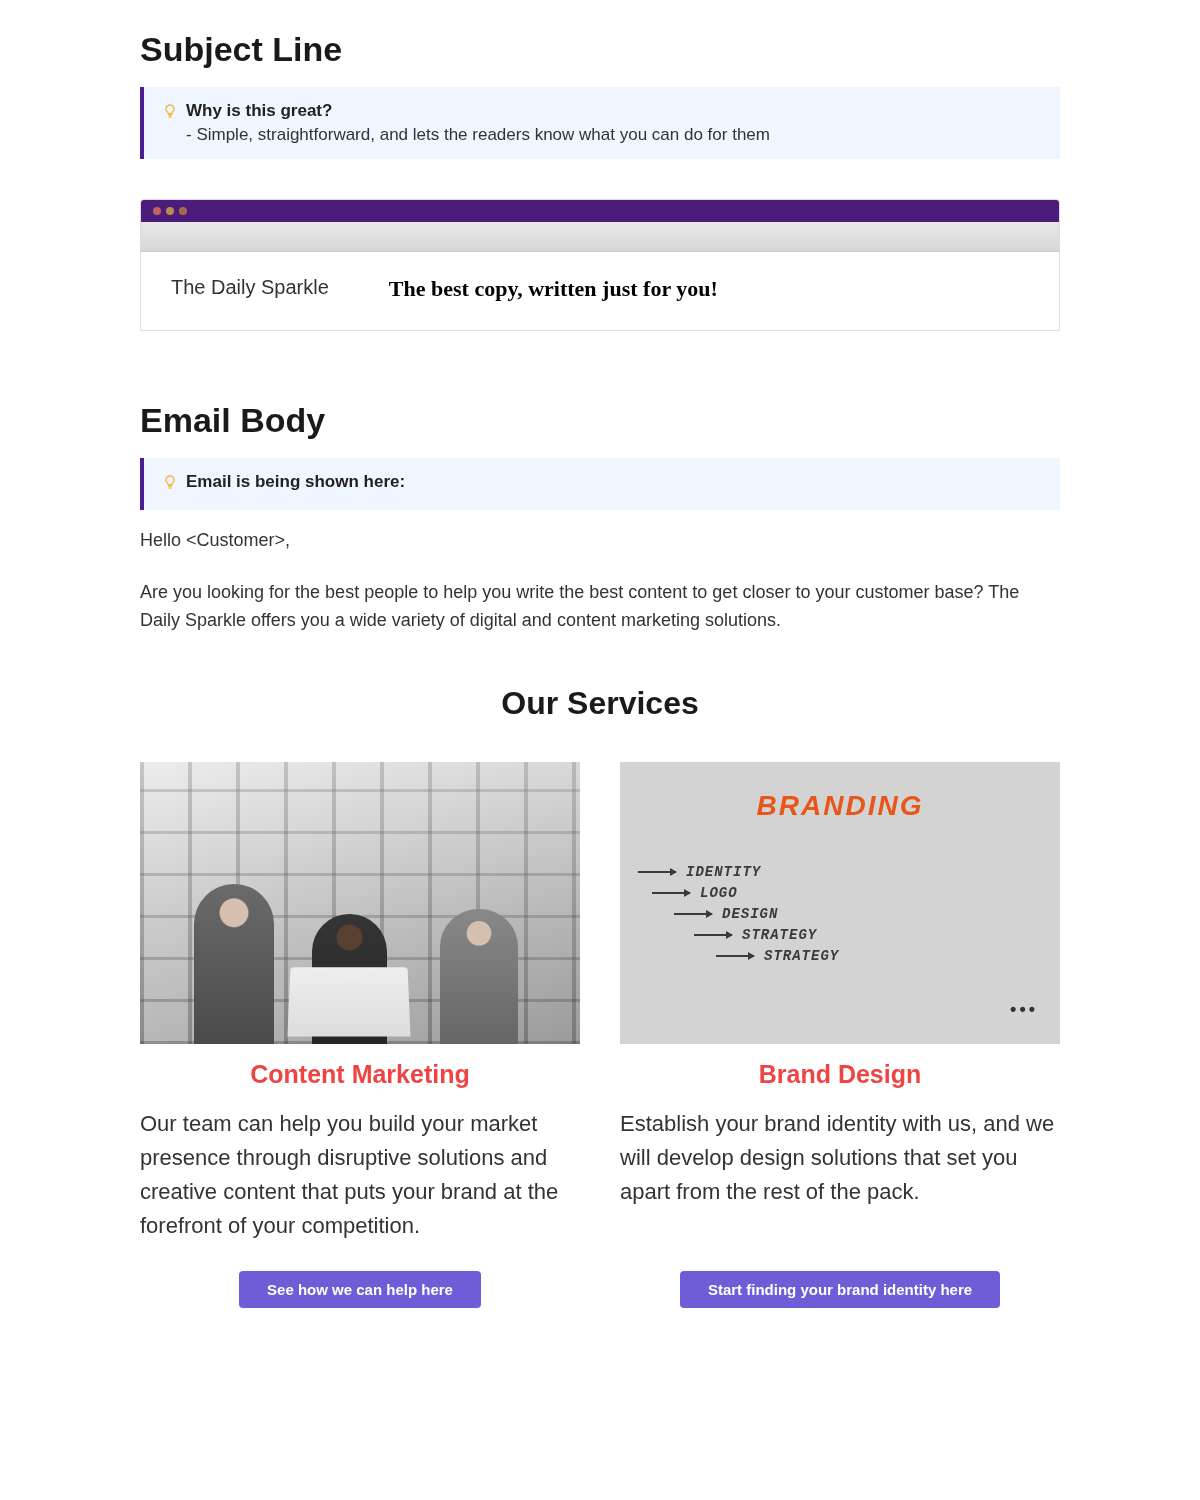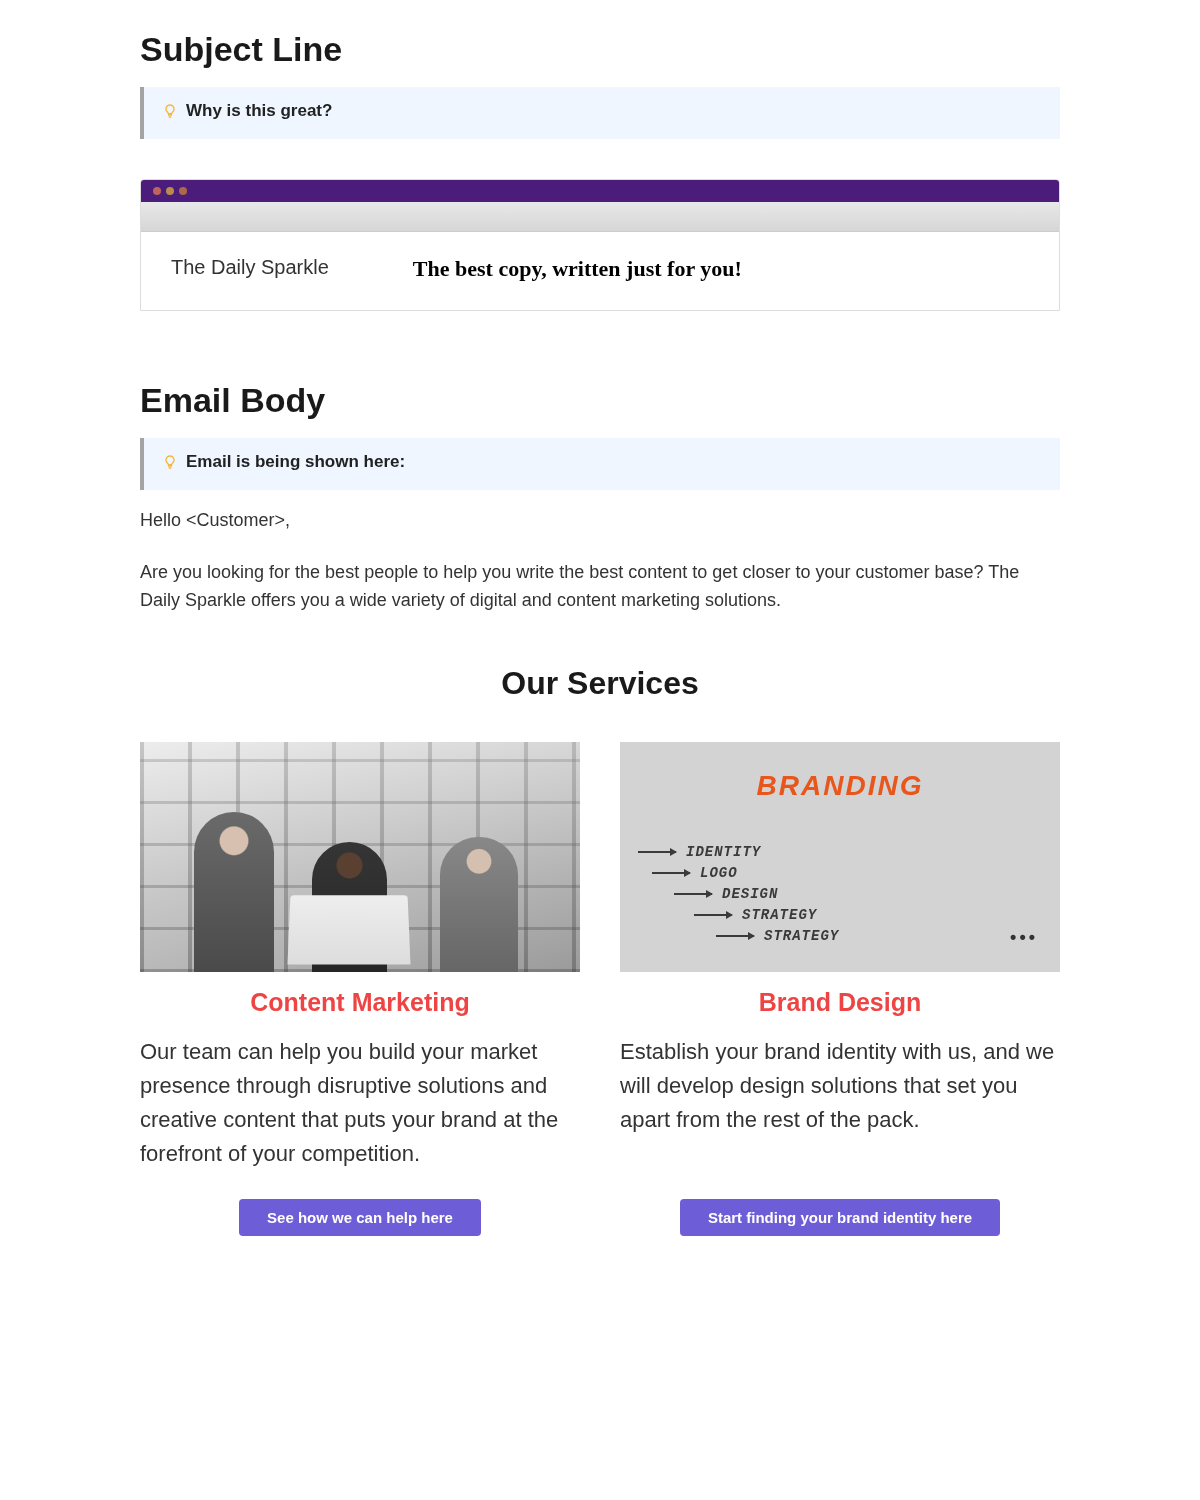--- a/index.html
+++ b/index.html
@@ -15,21 +15,21 @@
       background: #fff;
     }
     h1 {
       font-size: 34px;
       font-weight: 700;
       color: #1a1a1a;
       margin-bottom: 18px;
     }
     .callout {
       background: #eff6ff;
-      border-left: 4px solid #a3a3a3;
+      border-left: 4px solid #4c1d95;
       padding: 14px 18px;
       margin-bottom: 20px;
     }
     .callout-header {
       display: flex;
       align-items: center;
       gap: 8px;
       margin-bottom: 4px;
     }
     .lightbulb-icon {
@@ -77,21 +77,21 @@
     .dot-yellow { background: #d4a843; }
     .dot-green { background: #c27d3f; }
     .browser-toolbar {
       background: linear-gradient(#e8e8e8, #d6d6d6);
       height: 30px;
       border-bottom: 1px solid #ccc;
     }
     .subject-row {
       display: flex;
       padding: 24px 30px 28px 30px;
-      gap: 84px;
+      gap: 60px;
       background: #fff;
     }
     .subject-sender {
       font-size: 20px;
       color: #333;
     }
     .subject-text {
       font-size: 22px;
       font-weight: 700;
       color: #000000;
@@ -119,21 +119,21 @@
       display: flex;
       gap: 40px;
     }
     .service-card {
       flex: 1;
       display: flex;
       flex-direction: column;
     }
     .service-image {
       width: 100%;
-      height: 230px;
+      height: 282px;
       margin-bottom: 16px;
       position: relative;
       overflow: hidden;
     }
     
     .img-people {
       background: linear-gradient(135deg, #e0e0e0 0%, #c5c5c5 50%, #a8a8a8 100%);
       position: relative;
     }
     .img-people::before {
@@ -288,20 +288,21 @@
 
 <div class="callout">
   <div class="callout-header">
     <span class="lightbulb-icon">
       <svg viewBox="0 0 24 24" fill="none" stroke="#f5b942" stroke-width="2">
         <path d="M9 18h6M10 21h4M12 3a6 6 0 0 0-4 10.5c.8.9 1.5 1.5 1.5 2.5h5c0-1 .7-1.6 1.5-2.5A6 6 0 0 0 12 3z"></path>
       </svg>
     </span>
     <span class="callout-title">Why is this great?</span>
   </div>
+  <div class="callout-body">- Simple, straightforward, and lets the readers know what you can do for them</div>
 </div>
 
 <div class="browser-window">
   <div class="browser-titlebar">
     <span class="dot dot-red"></span>
     <span class="dot dot-yellow"></span>
     <span class="dot dot-green"></span>
   </div>
   <div class="browser-toolbar"></div>
   <div class="subject-row">

